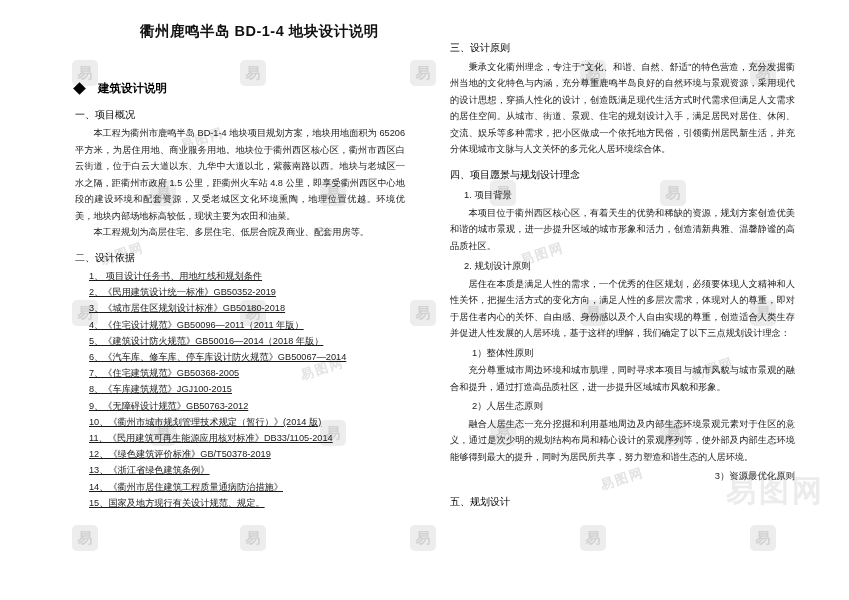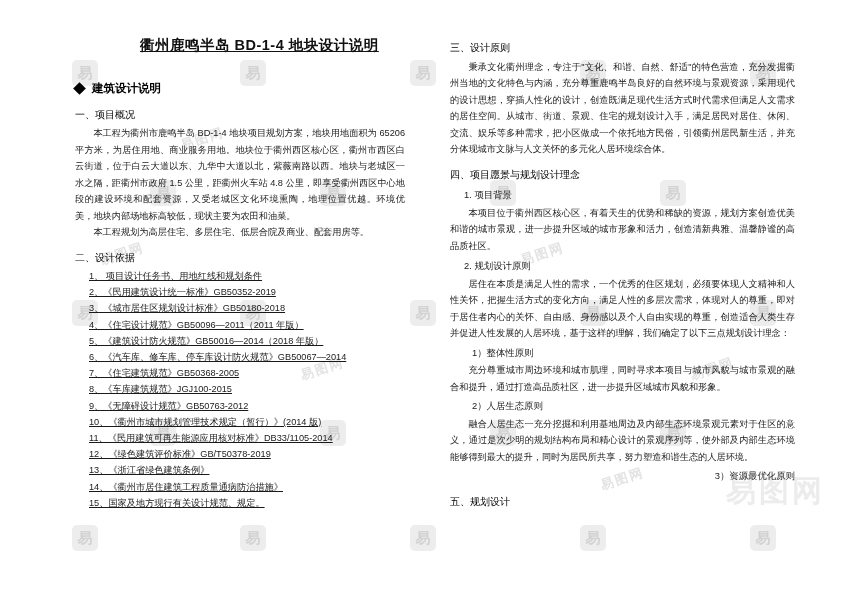--- a/index.html
+++ b/index.html
@@ -60,26 +60,25 @@
 
   .content {
     position: relative;
     z-index: 3;
     padding: 0;
   }
 
   .doc-title {
     position: absolute;
     left: 140px;
-    top: 36px;
+    top: 22px;
     font-size: 14.5px;
     font-weight: bold;
     color: #111;
     letter-spacing: 0.5px;
-    text-decoration: underline;
   }
 
   .col {
     position: absolute;
     top: 30px;
     font-size: 9.2px;
     line-height: 16.5px;
     color: #1a1a1a;
   }
   .col-left {
@@ -101,21 +100,21 @@
   }
   .sec-head-first { margin-top: 0; }
 
   .diamond-head {
     font-weight: bold;
     font-size: 11.5px;
     margin-bottom: 10px;
     color: #000;
     display: flex;
     align-items: center;
-    gap: 8px;
+    gap: 14px;
   }
   .diamond {
     display: inline-block;
     width: 9px;
     height: 9px;
     background: #000;
     transform: rotate(45deg);
   }
 
   p.para {

